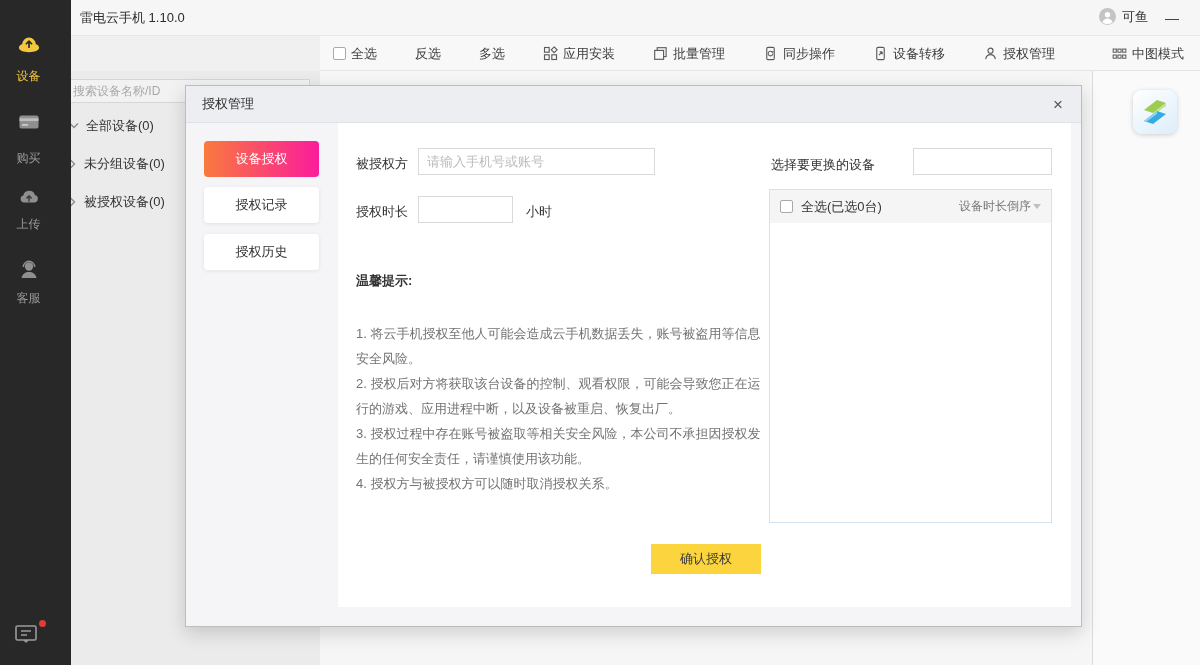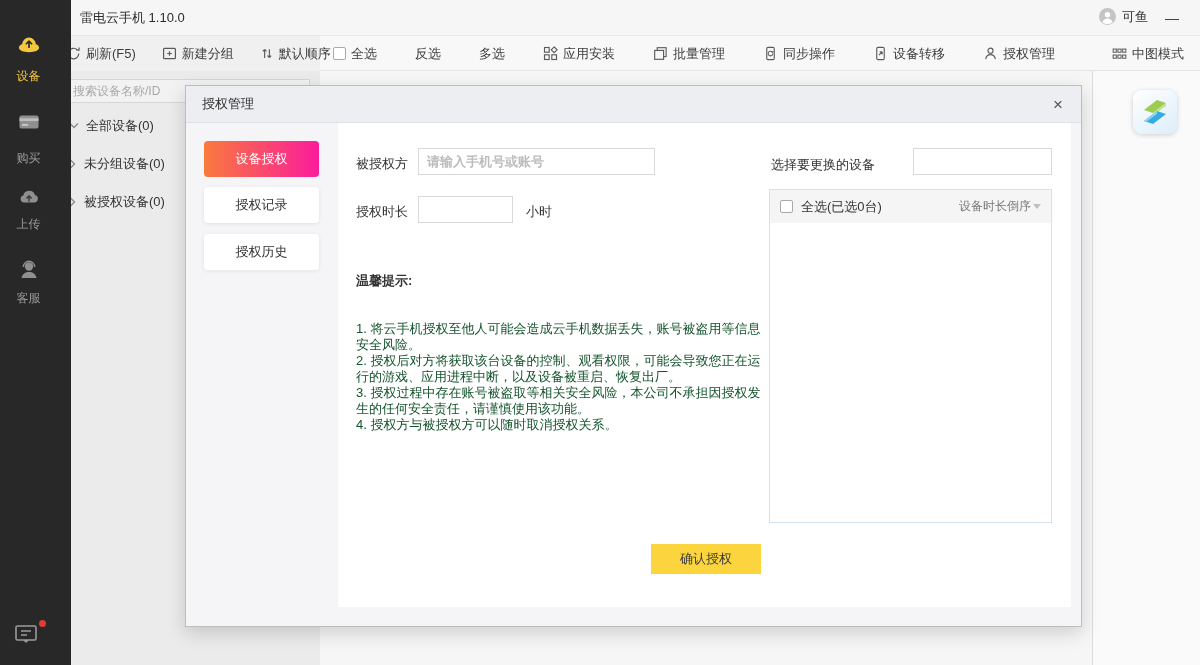--- a/index.html
+++ b/index.html
@@ -56,24 +56,24 @@
   .tab-col { position:absolute; left:18px; top:55px; width:115px; }
   .mtab { width:115px; height:36px; border-radius:4px; display:flex; align-items:center; justify-content:center; font-size:13px; cursor:pointer; margin-bottom:10px; }
   .mtab + .mtab { margin-top:1px; }
   .mtab.inactive { background:#fff; color:#333; box-shadow:0 1px 4px rgba(0,0,0,.08); }
   .mtab.active { color:#fff; }
   .mtab.t3 { margin-top:11px; }
 
   .content-panel { position:absolute; left:152px; top:37px; right:10px; bottom:19px; background:#fff; }
 
   .f-label { position:absolute; font-size:13px; color:#333; }
-  .f-input { position:absolute; height:27px; border:1px solid #d9d9d9; background:#fff; font-size:13px; color:#333; padding:0 8px; outline:none; font-family:inherit;font-weight:bold; }
+  .f-input { position:absolute; height:27px; border:1px solid #d9d9d9; background:#fff; font-size:13px; color:#333; padding:0 8px; outline:none; font-family:inherit; }
   .f-input::placeholder { color:#bcbcbc; }
   .tips-title { position:absolute; left:18px; top:149px; font-size:13px; font-weight:bold; color:#333; }
-  .tips { position:absolute; left:18px; top:198px; width:410px; font-size:13px; color:#14532d; line-height:16px; }
+  .tips { position:absolute; left:18px; top:198px; width:410px; font-size:13px; color:#737373; line-height:25px; }
 
   .sel-list { position:absolute; left:431px; top:66px; width:283px; height:334px; border:1px solid #d2e2ef; background:#fff; }
   .sel-head { height:33px; background:#f5f5f5; display:flex; align-items:center; padding:0 10px; }
   .sel-head .lbl { font-size:13px; color:#333; margin-left:8px; }
   .sort-box { margin-left:auto; display:flex; align-items:center; gap:2px; cursor:pointer;justify-content:flex-end; }
   .sort-lbl { font-size:12px; color:#777; }
   .caret { width:0; height:0; border-left:4px solid transparent; border-right:4px solid transparent; border-top:5px solid #bfbfbf; }
 
   .confirm-btn { position:absolute; left:313px; top:421px; width:110px; height:30px; background:#fcd53e; border:none; border-radius:0; font-size:13px; color:#3a3a3a; cursor:pointer; font-family:inherit; }
 </style>
@@ -144,43 +144,20 @@
         </span>
         <span class="user-name">可鱼</span>
       </div>
       <div class="min-btn">—</div>
     </div>
   </div>
 
   <div class="toolbar">
     <div class="toolbar-right-bg"></div>
 
-    <div class="tool-group gap-l">
-      <span class="tool-btn">
-        <svg width="15" height="15" viewBox="0 0 16 16">
-            <path d="M13.6 8a5.6 5.6 0 1 1-1.7-4" stroke="#5a5a5a" stroke-width="1.3" fill="none"></path>
-            <path d="M13.9 1.6v2.8h-2.8" stroke="#5a5a5a" stroke-width="1.3" fill="none"></path>
-          </svg>
-        <span>刷新(F5)</span>
-      </span>
-      <span class="tool-btn">
-        <svg width="15" height="15" viewBox="0 0 16 16">
-            <rect x="1.7" y="2.5" width="12.6" height="11" rx="1" stroke="#5a5a5a" stroke-width="1.3" fill="none"></rect>
-            <path d="M8 5.5v5M5.5 8h5" stroke="#5a5a5a" stroke-width="1.3"></path>
-          </svg>
-        <span>新建分组</span>
-      </span>
-      <span class="tool-btn">
-        <svg width="14" height="15" viewBox="0 0 16 16">
-            <path d="M5.3 13V3.4M5.3 3.4L3.2 5.5M5.3 3.4l2.1 2.1" stroke="#5a5a5a" stroke-width="1.3" fill="none"></path>
-            <path d="M10.7 3v9.6M10.7 12.6l-2.1-2.1M10.7 12.6l2.1-2.1" stroke="#5a5a5a" stroke-width="1.3" fill="none"></path>
-          </svg>
-        <span>默认顺序</span>
-      </span>
-    </div>
 
     <div class="tool-group gap-r">
       <span class="tool-btn">
         <span class="cbx"></span>
         <span>全选</span>
       </span>
       <span class="tool-btn">
           <span>反选</span>
         </span>
       <span class="tool-btn">

